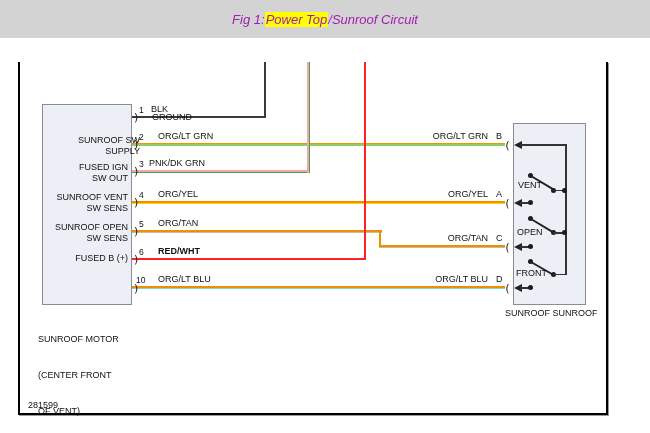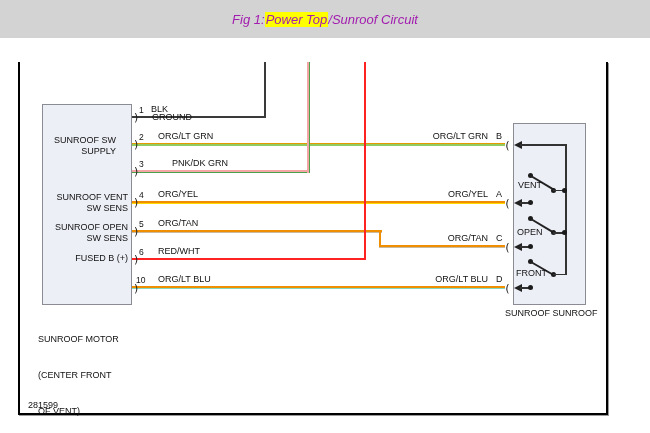--- a/index.html
+++ b/index.html
@@ -82,21 +82,22 @@
   <div class="wire w-otn" style="left:379px;top:245px;width:126px;height:3px;"></div>
 
   <div class="wire w-red" style="left:132px;top:258px;width:234px;height:2px;"></div>
   <div class="wire w-red" style="left:364px;top:62px;width:2px;height:198px;"></div>
 
   <div class="wire w-olb" style="left:132px;top:286px;width:373px;height:3px;"></div>
 
   <div class="cbox" style="left:42px;top:104px;width:90px;height:201px;"></div>
 
   <div class="t tr" style="left:60px;top:112px;width:84px;margin-left:48px;"><span>GROUND</span></div>
-  <div class="t tr" style="left:32px;top:135px;width:84px;"><span style="display:block">SUNROOF SW</span><span style="display:block">SUPPLY</span></div>
+  <div class="t tr" style="left:56px;top:135px;width:84px;"><span style="display:block">SUNROOF SW</span><span style="display:block">SUPPLY</span></div>
+  <div class="t tr" style="left:44px;top:162px;width:84px;"><span style="display:block">FUSED IGN</span><span style="display:block">SW OUT</span></div>
   <div class="t tr" style="left:44px;top:192px;width:84px;"><span style="display:block">SUNROOF VENT</span><span style="display:block">SW SENS</span></div>
   <div class="t tr" style="left:44px;top:222px;width:84px;"><span style="display:block">SUNROOF OPEN</span><span style="display:block">SW SENS</span></div>
   <div class="t tr" style="left:44px;top:253px;width:84px;"><span>FUSED B (+)</span></div>
 
   <div class="arc arc-r" style="left:133px;top:112px;"></div>
   <div class="arc arc-r" style="left:133px;top:139px;"></div>
   <div class="arc arc-r" style="left:133px;top:166px;"></div>
   <div class="arc arc-r" style="left:133px;top:197px;"></div>
   <div class="arc arc-r" style="left:133px;top:226px;"></div>
   <div class="arc arc-r" style="left:133px;top:254px;"></div>
@@ -105,24 +106,24 @@
   <div class="t num" style="left:139px;top:105px;">1</div>
   <div class="t num" style="left:139px;top:132px;">2</div>
   <div class="t num" style="left:139px;top:159px;">3</div>
   <div class="t num" style="left:139px;top:190px;">4</div>
   <div class="t num" style="left:139px;top:219px;">5</div>
   <div class="t num" style="left:139px;top:247px;">6</div>
   <div class="t num" style="left:136px;top:275px;">10</div>
 
   <div class="t" style="left:151px;top:104px;">BLK</div>
   <div class="t" style="left:158px;top:131px;">ORG/LT GRN</div>
-  <div class="t" style="left:172px;top:158px;">PNK/DK GRN</div>
+  <div class="t" style="left:149px;top:158px;">PNK/DK GRN</div>
   <div class="t" style="left:158px;top:189px;">ORG/YEL</div>
   <div class="t" style="left:158px;top:218px;">ORG/TAN</div>
-  <div class="t" style="left:158px;top:246px;">RED/WHT</div>
+  <div class="t" style="left:158px;top:246px;font-weight:bold;">RED/WHT</div>
   <div class="t" style="left:158px;top:274px;">ORG/LT BLU</div>
 
   <div class="t" style="left:38px;top:309px;line-height:12px;">
     <span style="display:block">SUNROOF MOTOR</span>
     <span style="display:block">(CENTER FRONT</span>
     <span style="display:block">OF VENT)</span>
   </div>
 
   <div class="cbox" style="left:513px;top:123px;width:73px;height:182px;"></div>
 

